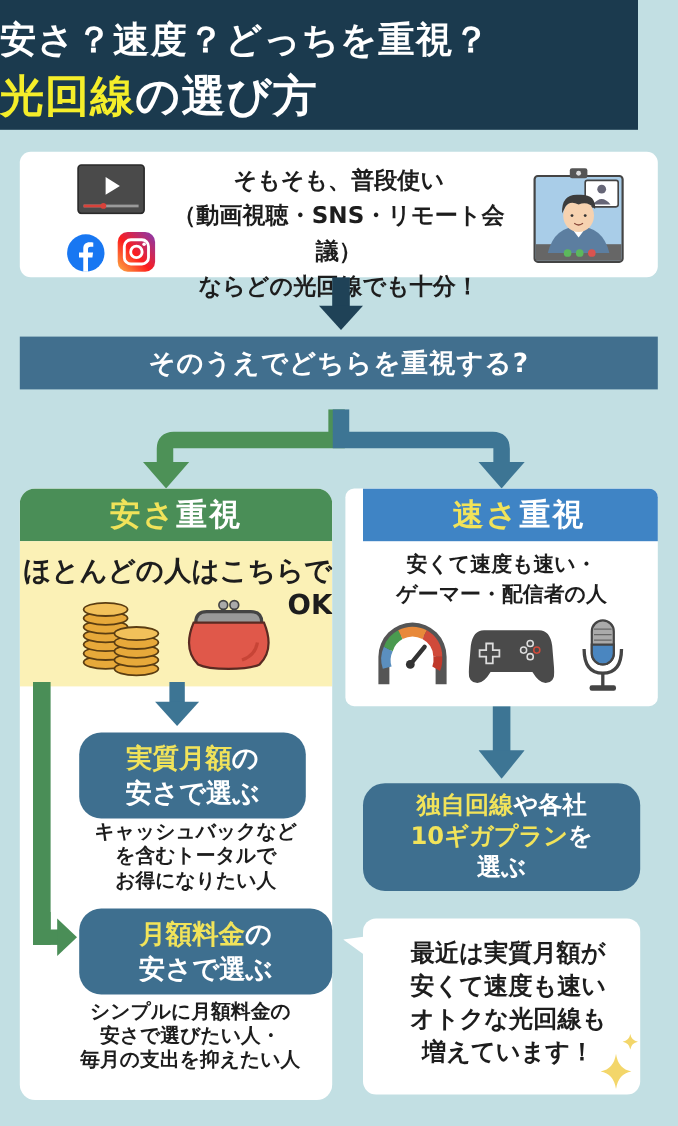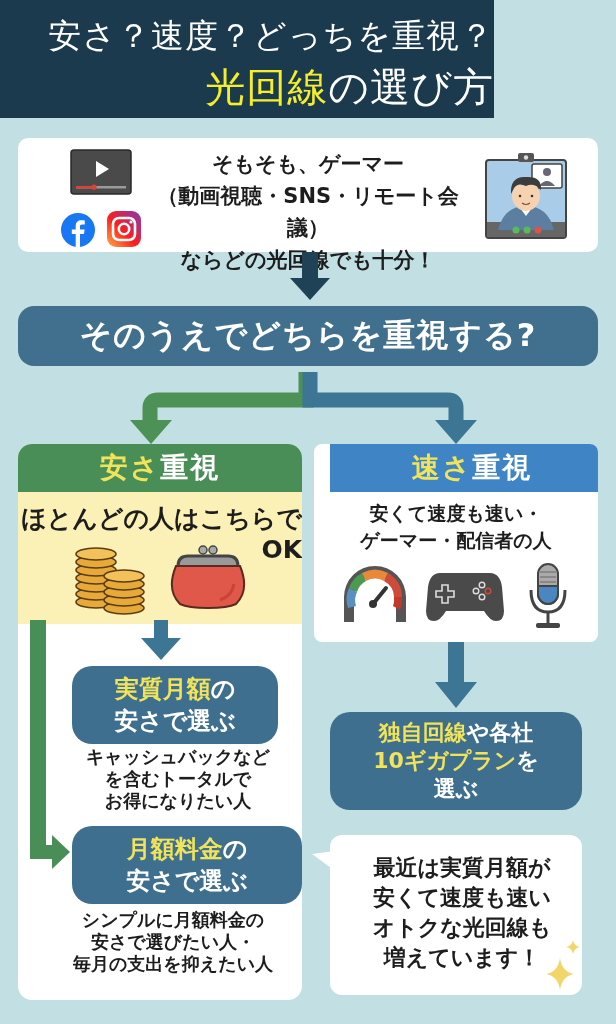--- a/index.html
+++ b/index.html
@@ -7,25 +7,25 @@
   body {
     background: #c2dfe3;
     font-family: "DejaVu Sans", "Liberation Sans", sans-serif;
     position: relative;
     color: #1a1a1a;
   }
   .abs { position: absolute; }
 
   
   .header {
-    left: 0; top: 0; width: 494px; height: 118px;
+    left: 0; top: 0; width: 580px; height: 118px;
     background: #1b3a4e;
-    text-align: right;
+    text-align: left;
     color: #fff;
-    font-weight: normal;
+    font-weight: bold;
   }
   .header .line1 { position: absolute; top: 14px; left: 0; width: 100%; font-size: 33px; letter-spacing: 1px; }
   .header .line2 { position: absolute; top: 60px; left: 0; width: 100%; font-size: 40px; letter-spacing: 1px; }
   .yel { color: #f5ee2a; }
   .yel2 { color: #f1e35a; }
 
   
   .intro {
     left: 18px; top: 138px; width: 580px; height: 114px;
     background: #fff; border-radius: 10px;
@@ -37,23 +37,23 @@
   .video-icon { position: absolute; left: 52px; top: 11px; width: 62px; height: 46px; }
   .fb-icon { position: absolute; left: 42px; top: 74px; width: 36px; height: 36px; }
   .ig-icon { position: absolute; left: 88px; top: 72px; width: 36px; height: 38px; }
   .vc-icon { position: absolute; left: 466px; top: 12px; width: 84px; height: 90px; }
 
   
   .down-arrow-navy { left: 290px; top: 252px; width: 40px; height: 48px; }
 
   
   .question {
-    left: 18px; top: 306px; width: 580px; height: 60px;
-    background: #416f8e; border-radius: 16px;
-    color: #fff; font-weight: bold; font-size: 32px;
+    left: 18px; top: 306px; width: 580px; height: 48px;
+    background: #416f8e; border-radius: 0;
+    color: #fff; font-weight: bold; font-size: 24px;
     display: flex; align-items: center; justify-content: center;
     letter-spacing: 1px;
   }
 
   .branch-svg { left: 0; top: 372px; width: 616px; height: 76px; }
 
   
   .left-card {
     left: 18px; top: 444px; width: 284px; height: 556px;
     background: #fff; border-radius: 14px; overflow: hidden;
@@ -160,21 +160,21 @@
         <stop offset="0.45" stop-color="#fd1d1d"></stop>
         <stop offset="1" stop-color="#833ab4"></stop>
       </linearGradient>
     </defs>
     <rect x="1" y="1" width="34" height="36" rx="9" fill="url(#igg)"></rect>
     <rect x="7" y="8" width="22" height="22" rx="6" fill="none" stroke="#fff" stroke-width="2.6"></rect>
     <circle cx="18" cy="19" r="5.2" fill="none" stroke="#fff" stroke-width="2.6"></circle>
     <circle cx="25" cy="12" r="1.6" fill="#fff"></circle>
   </svg>
   <div class="intro-text">
-    <div>そもそも、ゲーマー</div>
+    <div>そもそも、普段使い</div>
     <div>（動画視聴・SNS・リモート会議）</div>
     <div>ならどの光回線でも十分！</div>
   </div>
   <svg class="vc-icon" viewBox="0 0 84 90">
     <rect x="2" y="10" width="80" height="78" rx="3" fill="#a9cde8" stroke="#444" stroke-width="2"></rect>
     <rect x="34" y="3" width="16" height="9" rx="2" fill="#555"></rect>
     <circle cx="42" cy="7.5" r="2.2" fill="#ddd"></circle>
     <rect x="48" y="14" width="30" height="24" rx="2" fill="#fff" stroke="#444" stroke-width="1.5"></rect>
     <circle cx="63" cy="22" r="4" fill="#667"></circle>
     <path d="M55 36 Q63 26 71 36 Z" fill="#667"></path>

